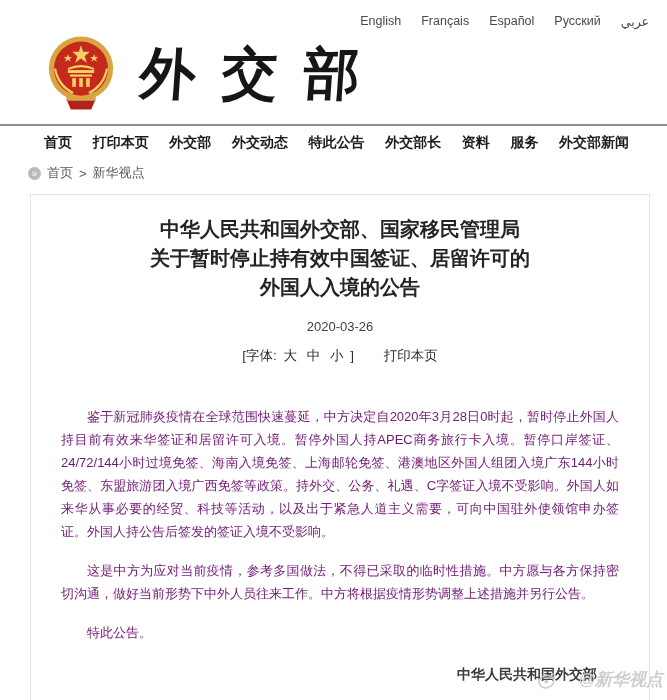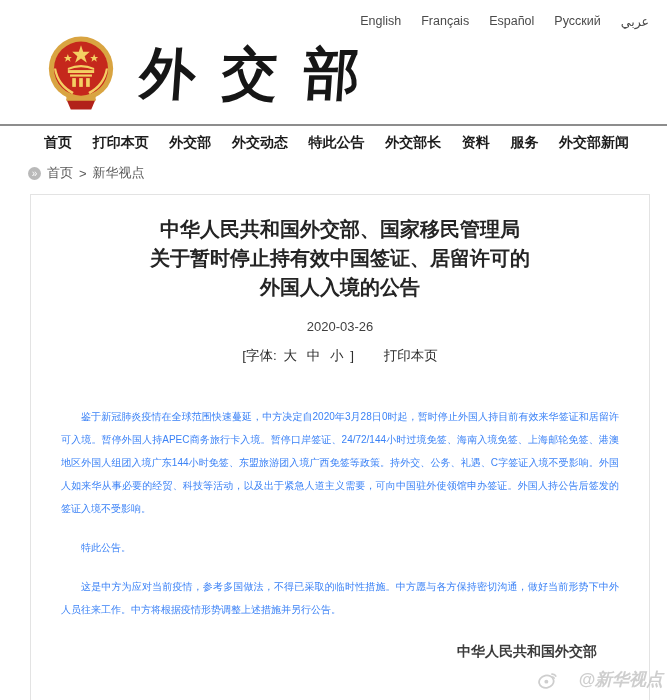--- a/index.html
+++ b/index.html
@@ -77,21 +77,21 @@
   }
   .font-controls .size-btn {
     cursor: pointer; margin: 0 3px; color: #2e2e2e; text-decoration: none;
   }
   .font-controls .print-link {
     margin-left: 26px; cursor: pointer; color: #2e2e2e; text-decoration: none;
   }
 
   .article-body { margin-top: 40px; }
   .article-body p {
-    font-size: 10px; line-height: 23px; color: #3b82f6;
+    font-size: 13px; line-height: 23px; color: #701a75;
     text-indent: 2em; margin-bottom: 16px; text-align: justify;
   }
 
   .signatures { margin-top: 22px; text-align: right; padding-right: 22px; }
   .signatures div {
     font-size: 14px; color: #3c3c3c; font-weight: bold; margin-bottom: 24px;
   }
 
   
   .watermark {
@@ -167,22 +167,22 @@
     <span>[字体:</span>
     <a class="size-btn">大</a>
     <a class="size-btn">中</a>
     <a class="size-btn">小</a>
     <span>]</span>
     <a class="print-link">打印本页</a>
   </div>
 
   <div class="article-body">
     <p>鉴于新冠肺炎疫情在全球范围快速蔓延，中方决定自2020年3月28日0时起，暂时停止外国人持目前有效来华签证和居留许可入境。暂停外国人持APEC商务旅行卡入境。暂停口岸签证、24/72/144小时过境免签、海南入境免签、上海邮轮免签、港澳地区外国人组团入境广东144小时免签、东盟旅游团入境广西免签等政策。持外交、公务、礼遇、C字签证入境不受影响。外国人如来华从事必要的经贸、科技等活动，以及出于紧急人道主义需要，可向中国驻外使领馆申办签证。外国人持公告后签发的签证入境不受影响。</p>
+    <p>这是中方为应对当前疫情，参考多国做法，不得已采取的临时性措施。中方愿与各方保持密切沟通，做好当前形势下中外人员往来工作。中方将根据疫情形势调整上述措施并另行公告。</p>
     <p>特此公告。</p>
-    <p>这是中方为应对当前疫情，参考多国做法，不得已采取的临时性措施。中方愿与各方保持密切沟通，做好当前形势下中外人员往来工作。中方将根据疫情形势调整上述措施并另行公告。</p>
   </div>
 
   <div class="signatures">
     <div>中华人民共和国外交部</div>
 
   </div>
 
 </div>
 
 <div class="watermark">

